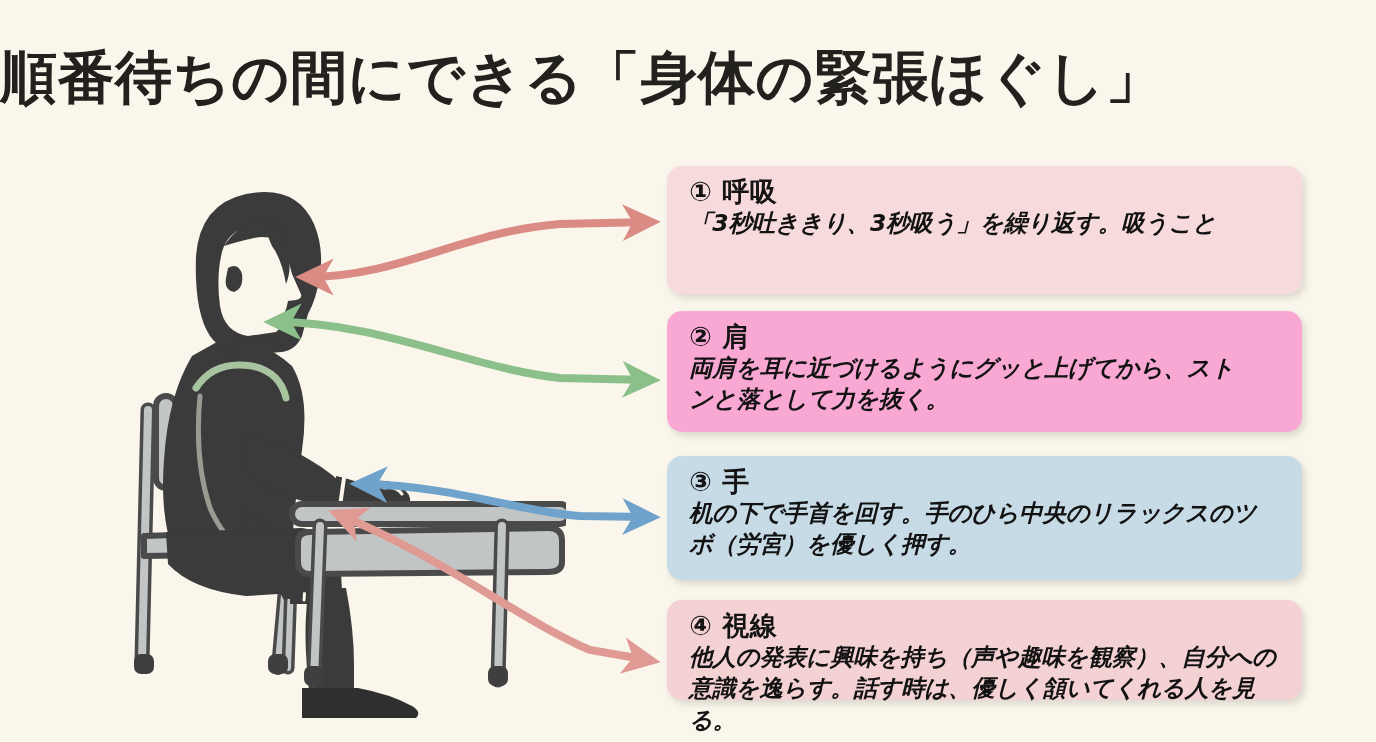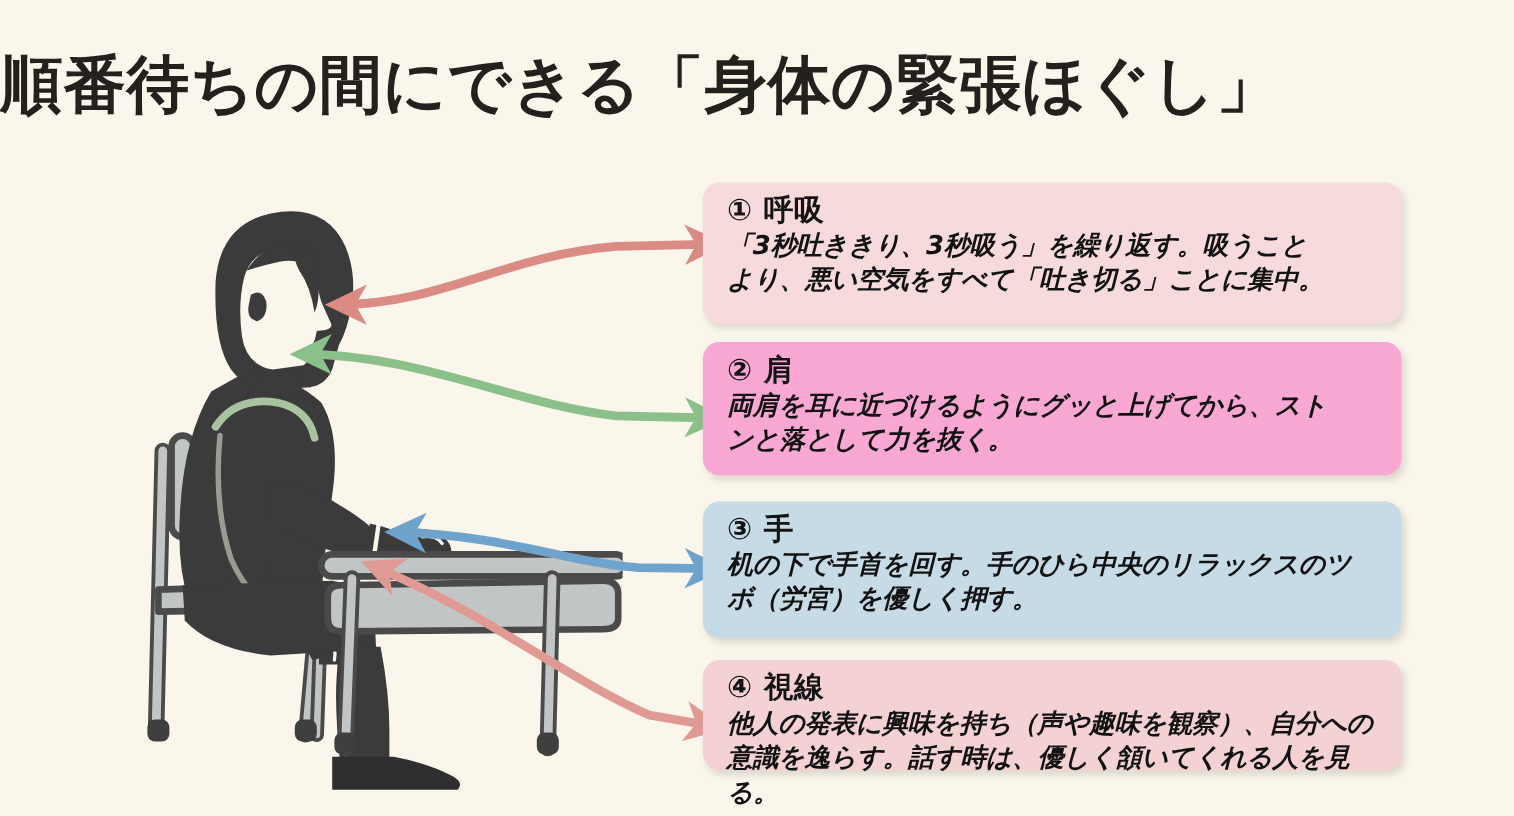--- a/index.html
+++ b/index.html
@@ -56,21 +56,21 @@
     left: 0;
     top: 0;
     width: 1376px;
     height: 742px;
     pointer-events: none;
   }
 
   
   .card {
     position: absolute;
-    left: 639px;
+    left: 667px;
     width: 635px;
     border-radius: 15px;
     box-sizing: border-box;
     padding: 11px 18px 12px 22px;
     box-shadow: 3px 4px 7px rgba(120, 110, 95, 0.22);
   }
   #card-1 { top: 166px;  height: 128px; background: #f7dadb; }
   #card-2 { top: 311px;  height: 121px; background: #f9a8d4; }
   #card-3 { top: 456px;  height: 124px; background: #c7dbe7; }
   #card-4 { top: 600px;  height: 100px; background: #f4d2d4; }
@@ -255,21 +255,20 @@
     <path d="M276 322 C 380 322 470 368 560 378 L648 380" stroke="#8cc08a" stroke-width="8" fill="none" stroke-linecap="round" marker-start="url(#tg)" marker-end="url(#hg)"></path>
 
     <path d="M362 484 C 456 486 520 512 580 516 L648 517" stroke="#6fa3cc" stroke-width="8" fill="none" stroke-linecap="round" marker-start="url(#tb)" marker-end="url(#hb)"></path>
 
     <path d="M340 515 C 440 556 520 620 590 650 L648 660" stroke="#df9b93" stroke-width="8" fill="none" stroke-linecap="round" marker-start="url(#tp)" marker-end="url(#hp)"></path>
   </svg>
 
   <div class="card" id="card-1">
     <p class="card-heading">① 呼吸</p>
     <p class="card-body">「3秒吐ききり、3秒吸う」を繰り返す。吸うこと</p>
-    <p class="card-body">より、悪い空気をすべて「吐き切る」ことに集中。</p>
   </div>
 
   <div class="card" id="card-2">
     <p class="card-heading">② 肩</p>
     <p class="card-body">両肩を耳に近づけるようにグッと上げてから、スト</p>
     <p class="card-body">ンと落として力を抜く。</p>
   </div>
 
   <div class="card" id="card-3">
     <p class="card-heading">③ 手</p>

